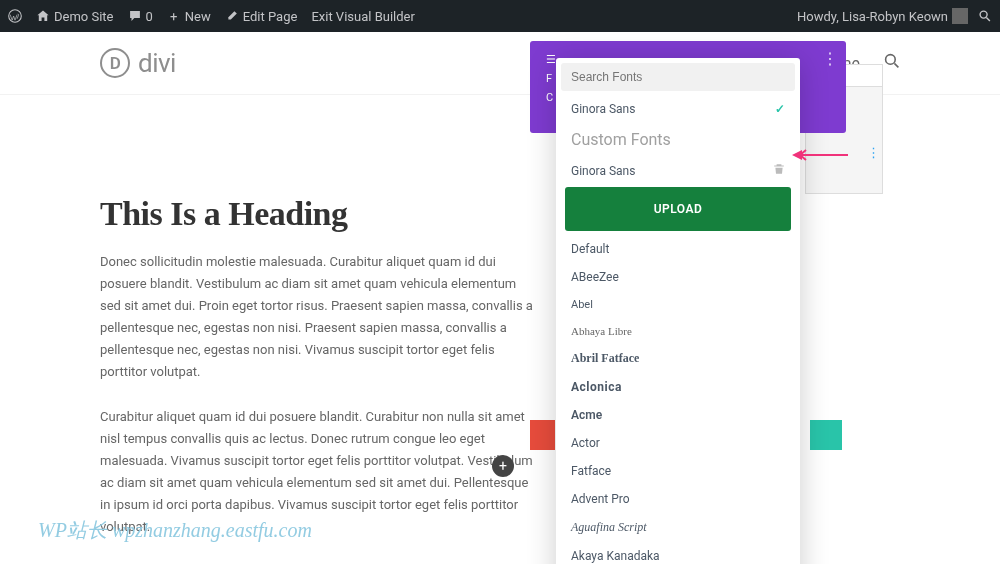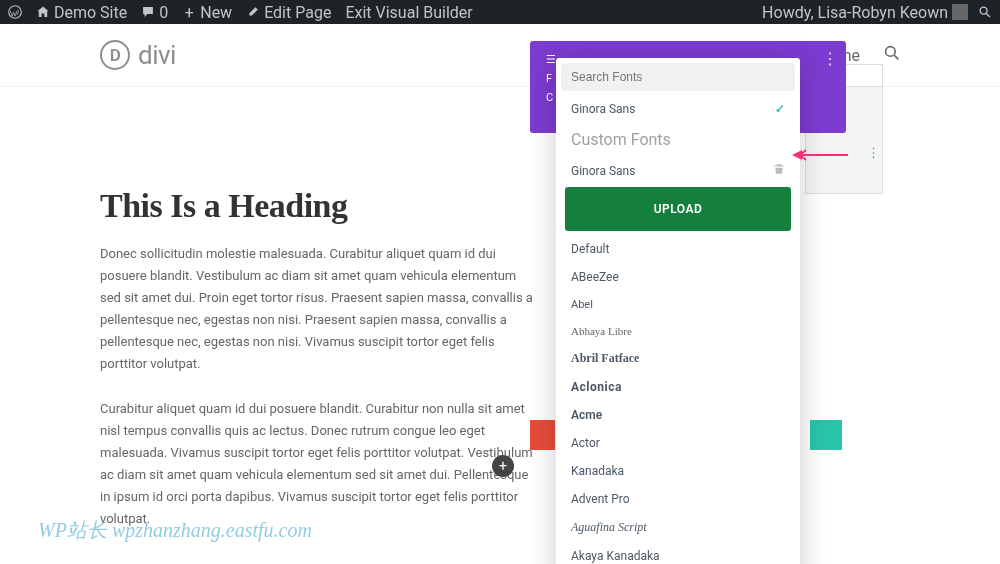--- a/index.html
+++ b/index.html
@@ -1,19 +1,19 @@
 <!DOCTYPE html>
 <html><head>
   <meta charset="utf-8">
   <style>
     * { margin: 0; padding: 0; box-sizing: border-box; }
     body { font-family: -apple-system, BlinkMacSystemFont, "Segoe UI", Roboto, sans-serif; background: #fff; width: 1000px; height: 564px; overflow: hidden; position: relative; }
     
     
-    .wp-admin-bar { background: #1d2327; height: 24px; display: flex; align-items: center; padding: 0 8px; color: #c3c4c7; font-size: 16px; justify-content: space-between; }
+    .wp-admin-bar { background: #1d2327; height: 32px; display: flex; align-items: center; padding: 0 8px; color: #c3c4c7; font-size: 13px; justify-content: space-between; }
     .wp-left { display: flex; align-items: center; gap: 14px; }
     .wp-right { display: flex; gap: 10px; }
     .wp-item { display: flex; align-items: center; gap: 4px; cursor: pointer; }
     .wp-icon { width: 14px; height: 14px; display: inline-flex; align-items: center; justify-content: center; }
     .avatar-sq { width: 16px; height: 16px; background: #666; }
     
     
     .navbar { height: 63px; border-bottom: 1px solid rgba(0,0,0,0.05); display: flex; align-items: center; justify-content: space-between; padding: 0 100px; position: relative; }
     .logo { display: flex; align-items: center; gap: 8px; color: #8e8e8e; font-size: 26px; font-weight: 400; letter-spacing: -0.5px; }
     .logo-circle { width: 30px; height: 30px; border: 2px solid #8e8e8e; border-radius: 50%; display: flex; align-items: center; justify-content: center; font-size: 17px; font-weight: 600; }
@@ -194,21 +194,21 @@
   <div class="font-row">
       <span class="font-aclonica">Aclonica</span>
     </div>
   <div class="font-row">
       <span style="font-weight:600">Acme</span>
     </div>
   <div class="font-row">
       <span>Actor</span>
     </div>
   <div class="font-row">
-      <span>Kanadaka</span>
+      <span>Fatface</span>
     </div>
   <div class="font-row">
       <span>Advent Pro</span>
     </div>
   <div class="font-row">
       <span style="font-style:italic;font-family:cursive">Aguafina Script</span>
     </div>
   <div class="font-row">
       <span>Akaya Kanadaka</span>
     </div>

